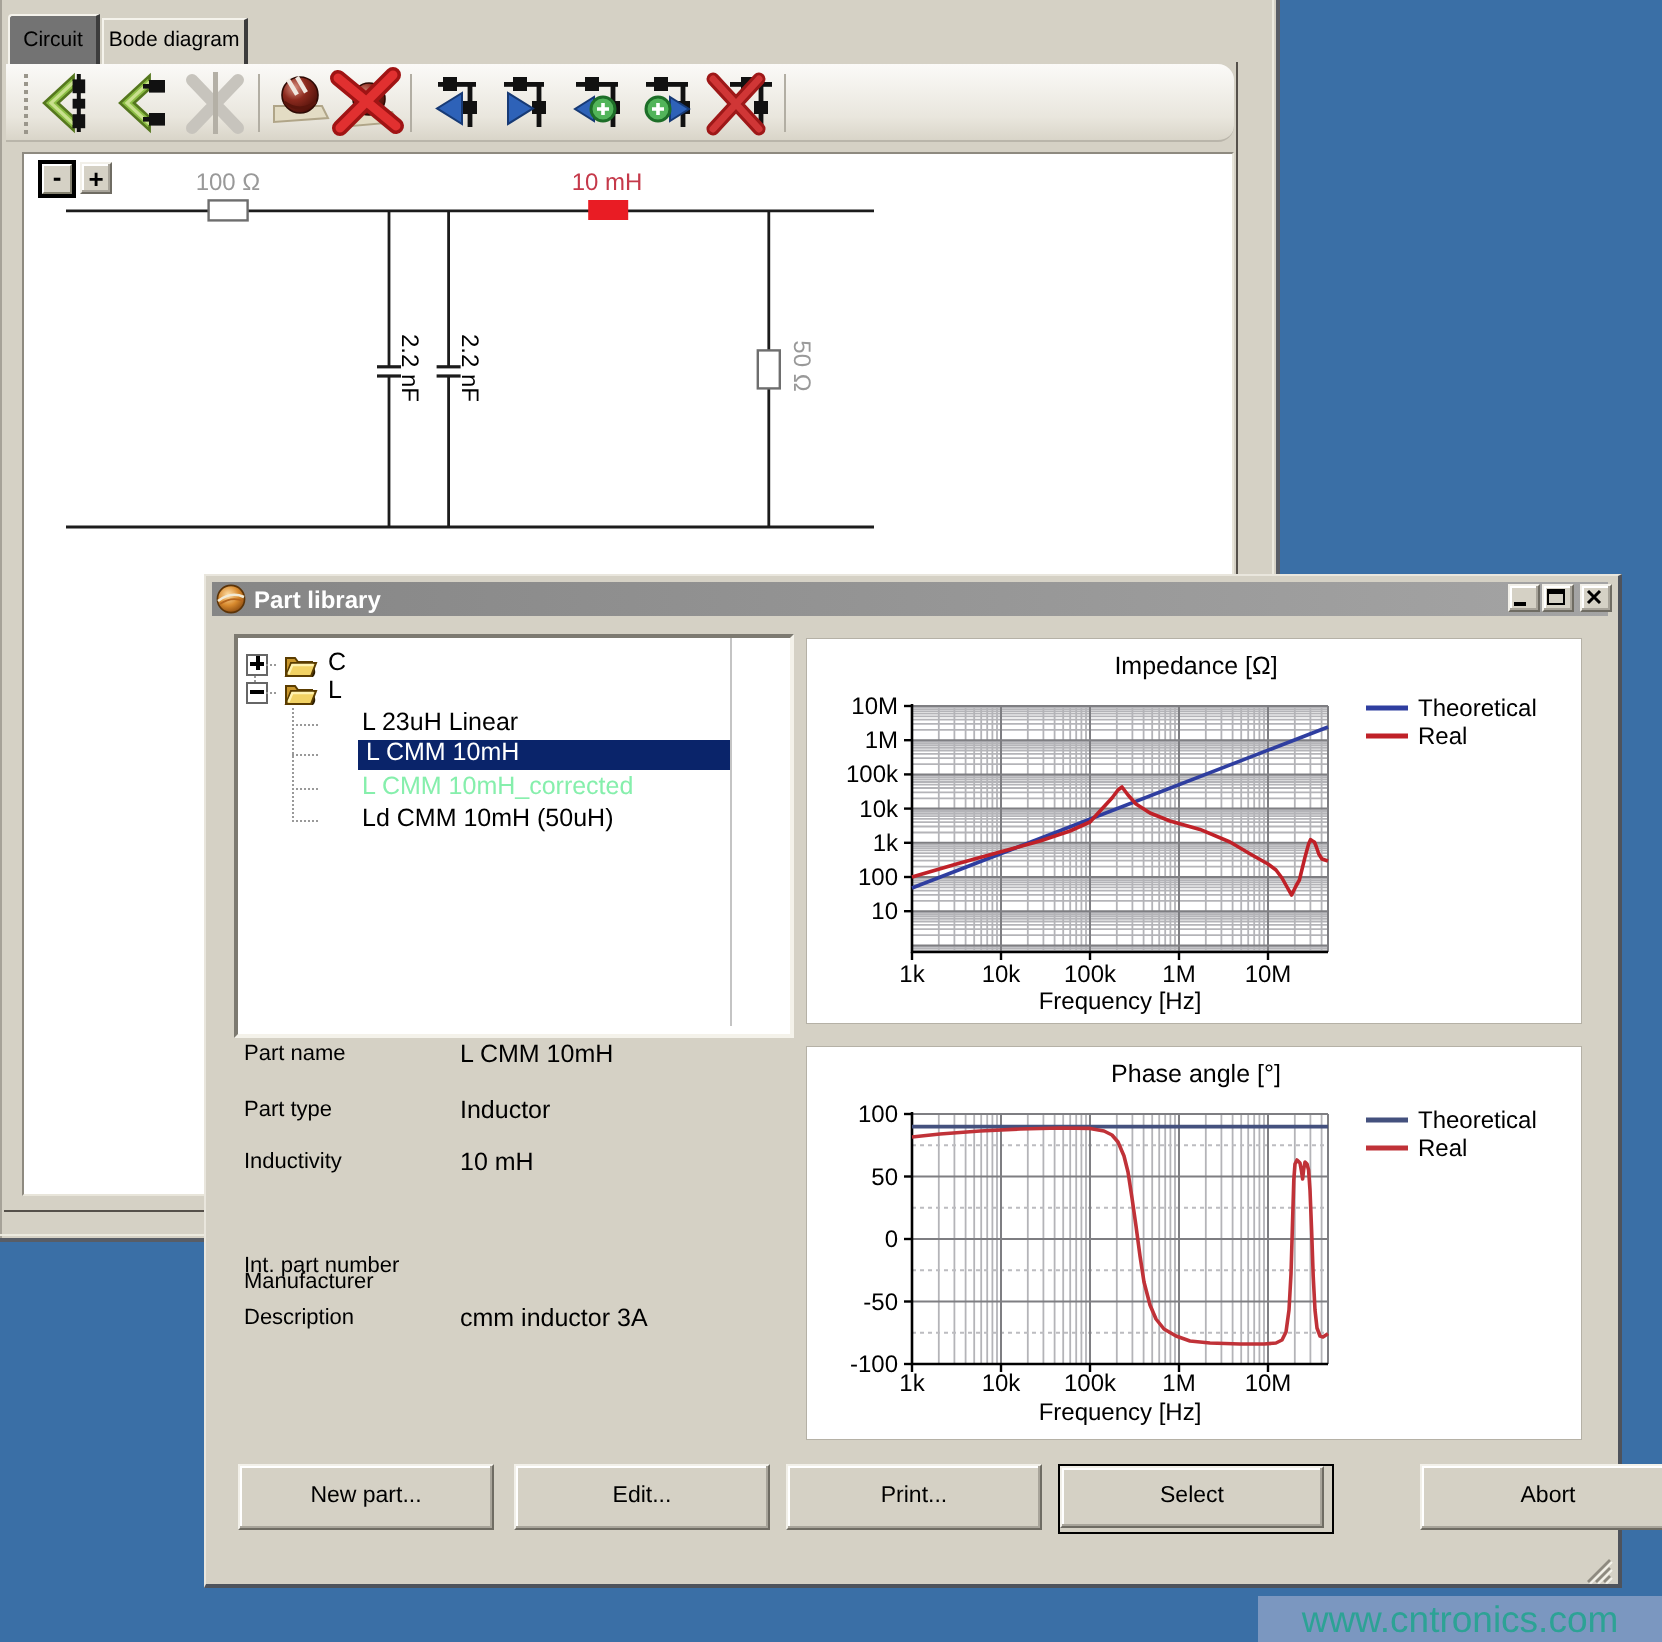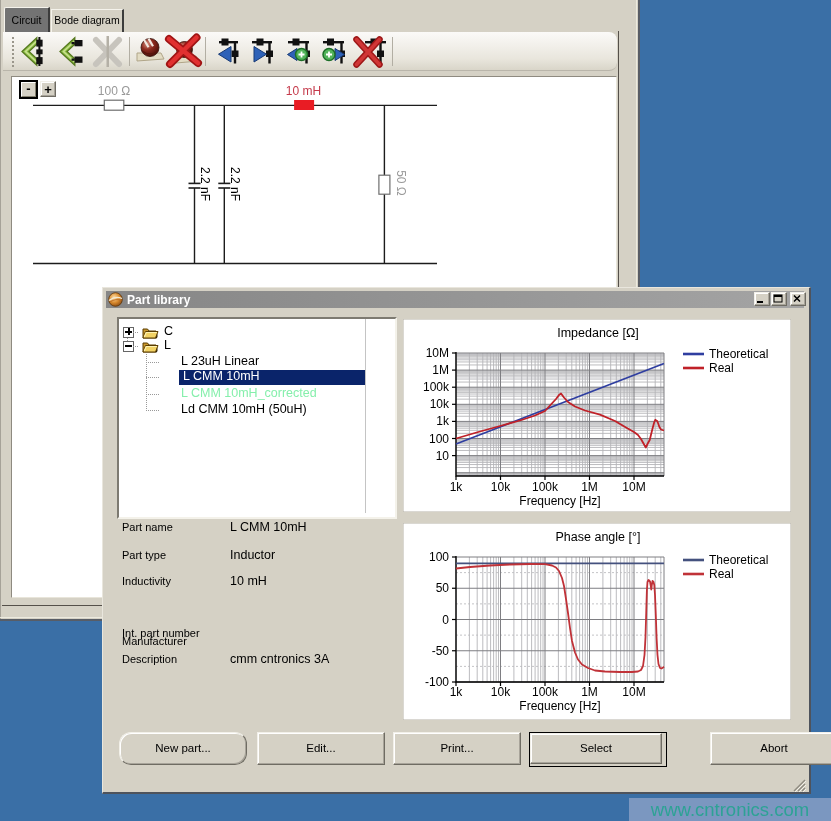--- a/index.html
+++ b/index.html
@@ -174,21 +174,21 @@
   </svg>
 <div class="abs" style="left:122px;top:521px;font-size:11px;color:#000;">Part name</div>
 <div class="abs" style="left:230px;top:520px;font-size:12.5px;color:#000;">L CMM 10mH</div>
 <div class="abs" style="left:122px;top:549px;font-size:11px;color:#000;">Part type</div>
 <div class="abs" style="left:230px;top:548px;font-size:12.5px;color:#000;">Inductor</div>
 <div class="abs" style="left:122px;top:575px;font-size:11px;color:#000;">Inductivity</div>
 <div class="abs" style="left:230px;top:574px;font-size:12.5px;color:#000;">10 mH</div>
 <div class="abs" style="left:122px;top:635px;font-size:11px;color:#000;text-align:right;">Manufacturer</div>
 <div class="abs" style="left:122px;top:627px;font-size:11px;color:#000;">Int. part number</div>
 <div class="abs" style="left:122px;top:653px;font-size:11px;color:#000;">Description</div>
-<div class="abs" style="left:230px;top:652px;font-size:12.5px;color:#000;">cmm cntronics 3A</div>
+<div class="abs" style="left:230px;top:652px;font-size:12.5px;color:#000;">cmm inductor 3A</div>
 <svg class="abs" style="left:403px;top:319px;" width="388" height="193" viewBox="0 0 388 193">
     <rect x="0" y="0" width="388" height="193" fill="#fff" stroke="#b5b1a6" stroke-width="1"></rect>
     <line x1="66.4" y1="34" x2="66.4" y2="157.0" stroke="#b4b4b8" stroke-width="0.9"></line>
     <line x1="74.2" y1="34" x2="74.2" y2="157.0" stroke="#b4b4b8" stroke-width="0.9"></line>
     <line x1="79.8" y1="34" x2="79.8" y2="157.0" stroke="#b4b4b8" stroke-width="0.9"></line>
     <line x1="84.1" y1="34" x2="84.1" y2="157.0" stroke="#b4b4b8" stroke-width="0.9"></line>
     <line x1="87.6" y1="34" x2="87.6" y2="157.0" stroke="#b4b4b8" stroke-width="0.9"></line>
     <line x1="90.6" y1="34" x2="90.6" y2="157.0" stroke="#b4b4b8" stroke-width="0.9"></line>
     <line x1="93.2" y1="34" x2="93.2" y2="157.0" stroke="#b4b4b8" stroke-width="0.9"></line>
     <line x1="95.5" y1="34" x2="95.5" y2="157.0" stroke="#b4b4b8" stroke-width="0.9"></line>
@@ -401,21 +401,21 @@
     <text x="231.0" y="172.5" font-size="12" text-anchor="middle" fill="#000">10M</text>
     <text x="157" y="187.0" font-size="12" text-anchor="middle" fill="#000">Frequency [Hz]</text>
     <text x="195" y="18" font-size="12.5" text-anchor="middle" fill="#000">Phase angle [°]</text>
     <line x1="53" y1="40.3" x2="261" y2="40.3" stroke="#44517e" stroke-width="1.8"></line>
     <polyline points="53.0,45.5 67.0,44.0 87.0,42.5 107.0,41.5 127.0,41.0 142.0,41.2 149.0,42.5 153.0,44.5 156.0,48.0 159.0,55.0 161.0,63.0 163.0,76.0 165.0,90.0 167.0,105.0 169.0,118.0 172.0,129.5 175.0,136.5 179.0,141.5 185.0,145.0 192.0,147.5 202.0,148.5 217.0,149.0 229.0,149.0 235.0,148.5 238.0,147.0 240.0,143.0 241.5,132.0 242.5,114.0 243.3,87.0 243.9,67.0 244.5,59.0 245.5,57.0 247.0,58.5 247.8,63.0 248.3,66.5 248.8,62.0 249.5,58.0 250.5,59.0 251.3,62.0 252.0,72.0 252.8,92.0 253.6,115.0 254.5,132.0 255.5,141.0 257.0,145.0 258.5,145.5 260.0,144.5 261.0,143.8" fill="none" stroke="#c03238" stroke-width="1.8" stroke-linejoin="round"></polyline>
     <line x1="280" y1="37" x2="301" y2="37" stroke="#44517e" stroke-width="2.6"></line>
     <line x1="280" y1="51" x2="301" y2="51" stroke="#c03238" stroke-width="2.6"></line>
     <text x="306" y="41" font-size="12" fill="#000">Theoretical</text>
     <text x="306" y="55" font-size="12" fill="#000">Real</text>
   </svg>
-<div class="abs btn3d" style="left:119px;top:732px;width:126px;height:31px;font-size:11.5px;text-align:center;line-height:31px;color:#000;border-radius:12px;">New part...</div>
+<div class="abs btn3d" style="left:119px;top:732px;width:126px;height:31px;font-size:11.5px;text-align:center;line-height:31px;color:#000;">New part...</div>
 <div class="abs btn3d" style="left:257px;top:732px;width:126px;height:31px;font-size:11.5px;text-align:center;line-height:31px;color:#000;">Edit...</div>
 <div class="abs btn3d" style="left:393px;top:732px;width:126px;height:31px;font-size:11.5px;text-align:center;line-height:31px;color:#000;">Print...</div>
 <div class="abs" style="left:529px;top:732px;width:138px;height:35px;border:1px solid #000;background:#d5d1c5;box-sizing:border-box;"></div>
 <div class="abs btn3d" style="left:530px;top:733px;width:130px;height:29px;font-size:11.5px;text-align:center;line-height:29px;color:#000;">Select</div>
 <div class="abs btn3d" style="left:710px;top:732px;width:126px;height:31px;font-size:11.5px;text-align:center;line-height:31px;color:#000;">Abort</div>
 <svg class="abs" style="left:792px;top:778px;" width="15" height="14" viewBox="0 0 15 14">
     <path d="M13,2 L2,13 M13,6 L6,13 M13,10 L10,13" stroke="#8e8a80" stroke-width="1.4"></path>
     <path d="M14,3 L3,14 M14,7 L7,14 M14,11 L11,14" stroke="#f4f2ea" stroke-width="1"></path>
   </svg>
 <div class="abs" style="left:629px;top:798px;width:202px;height:23px;background:#7b97c0;"></div>

